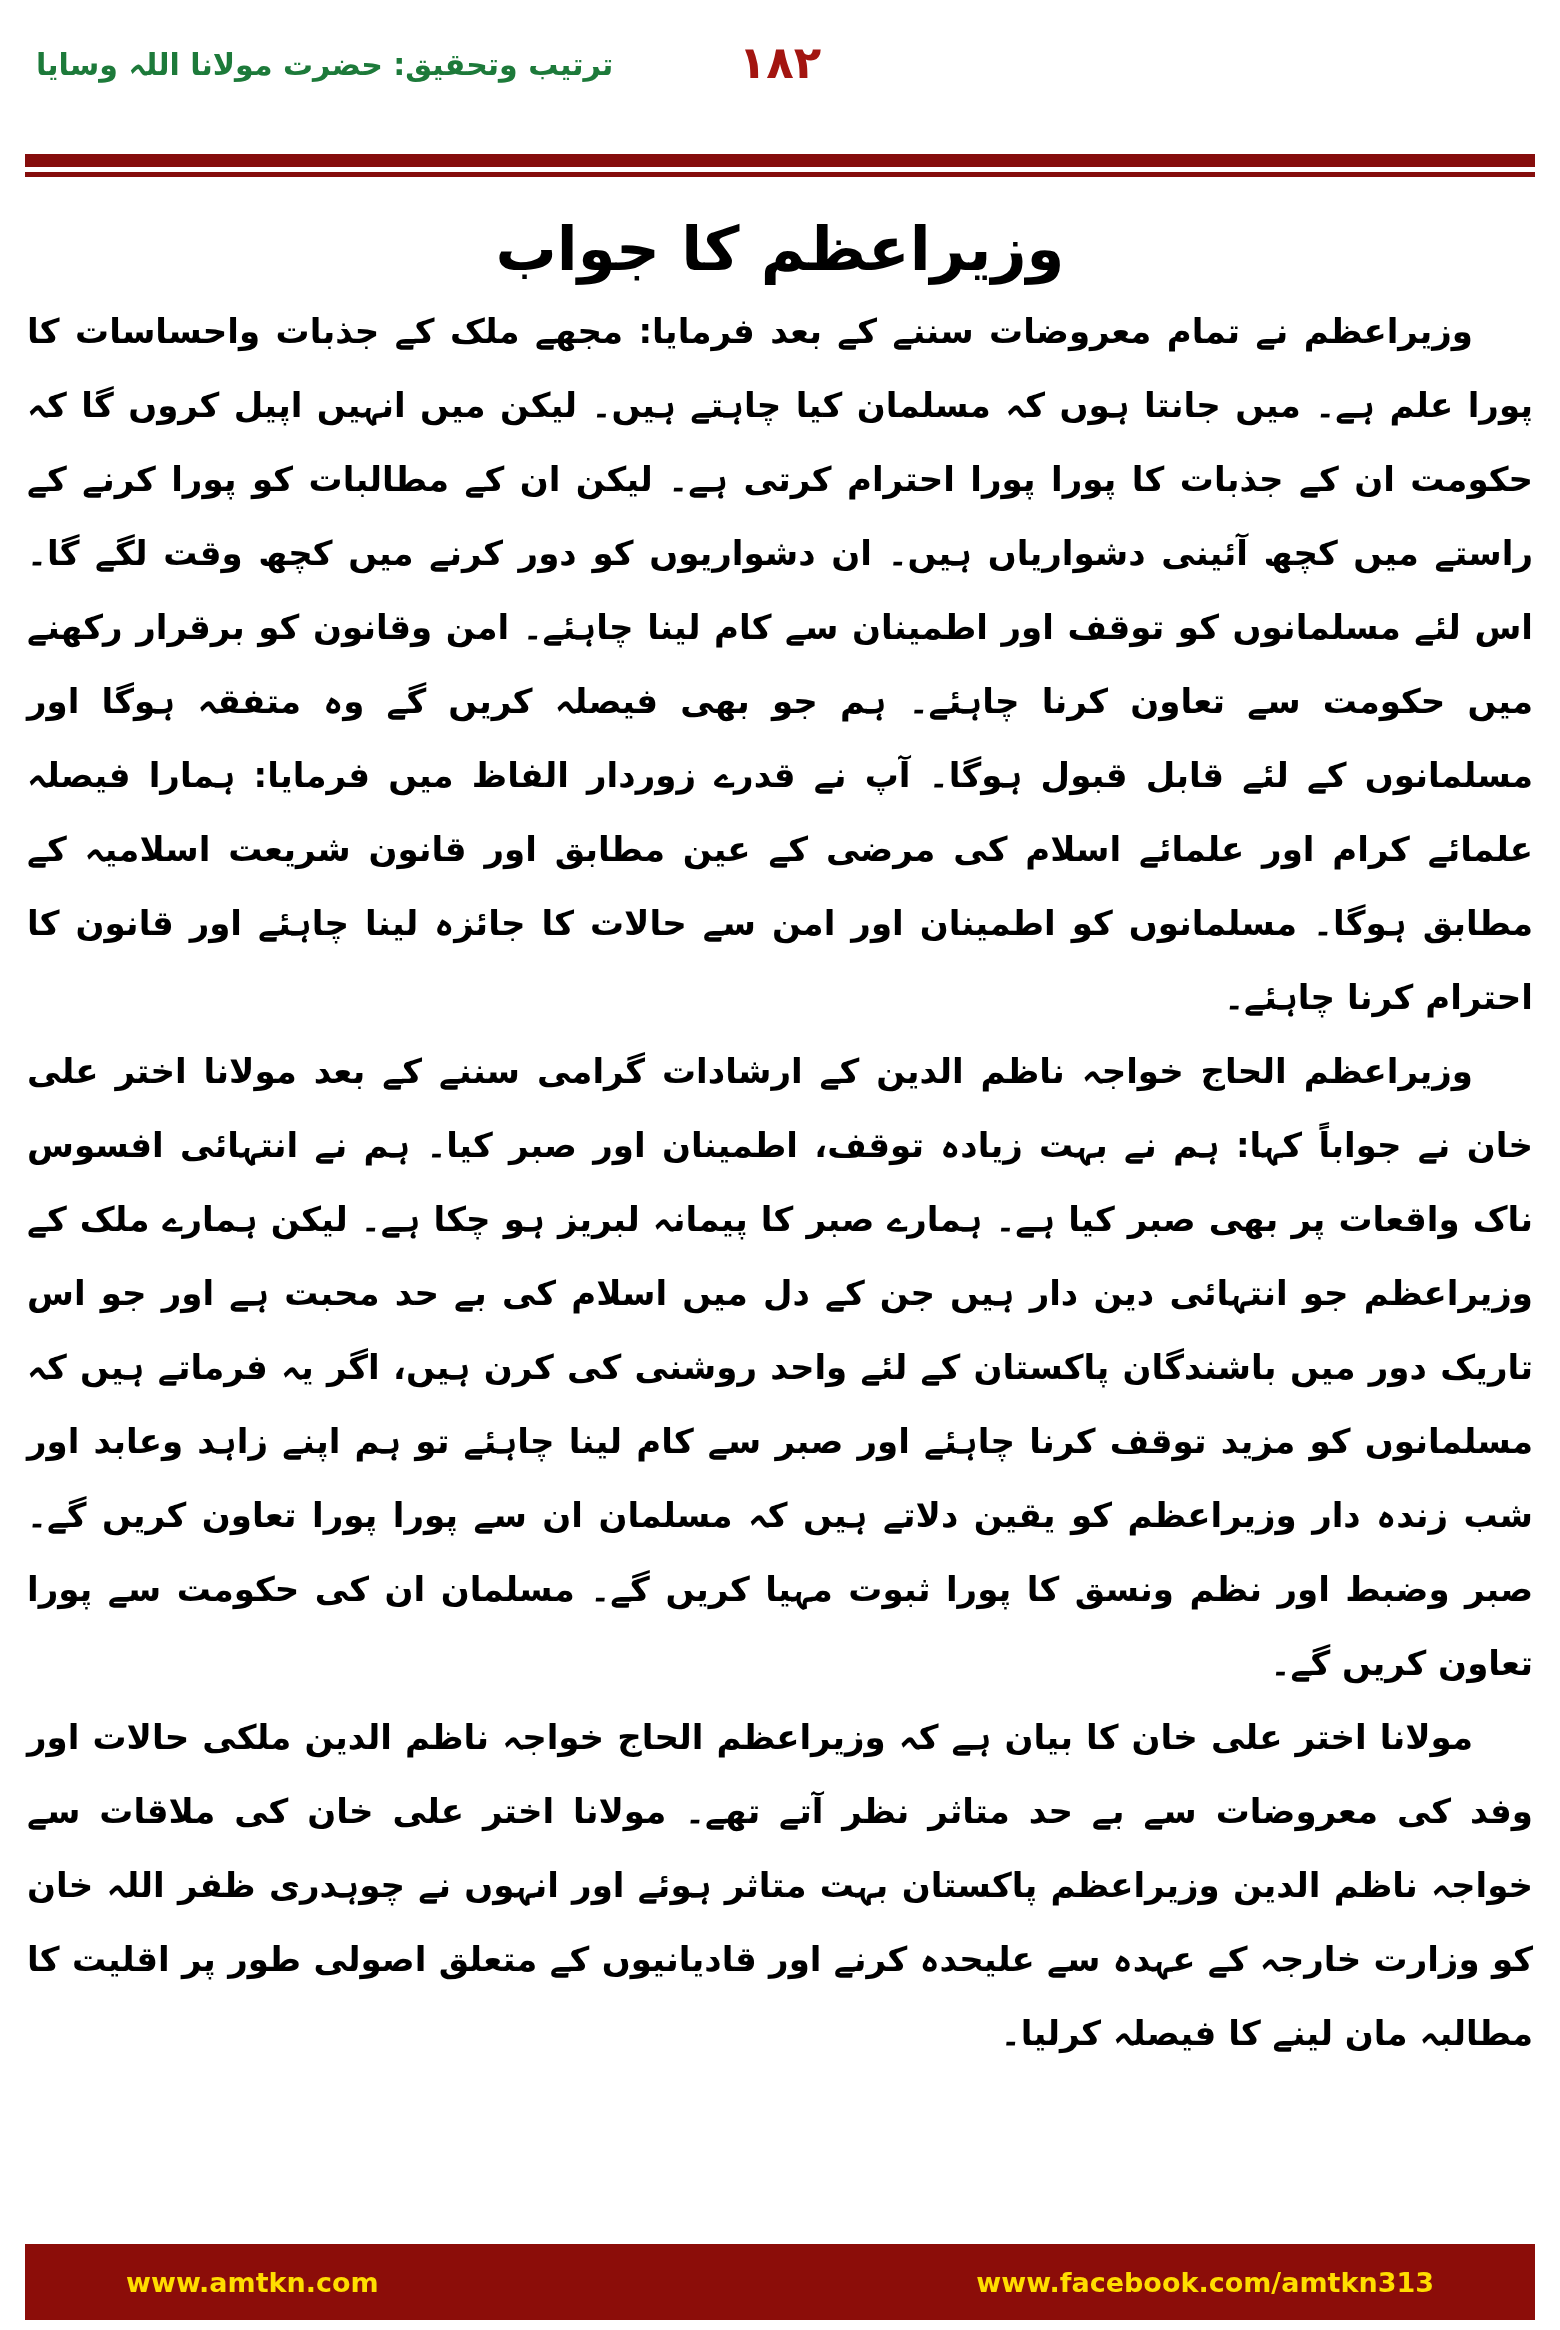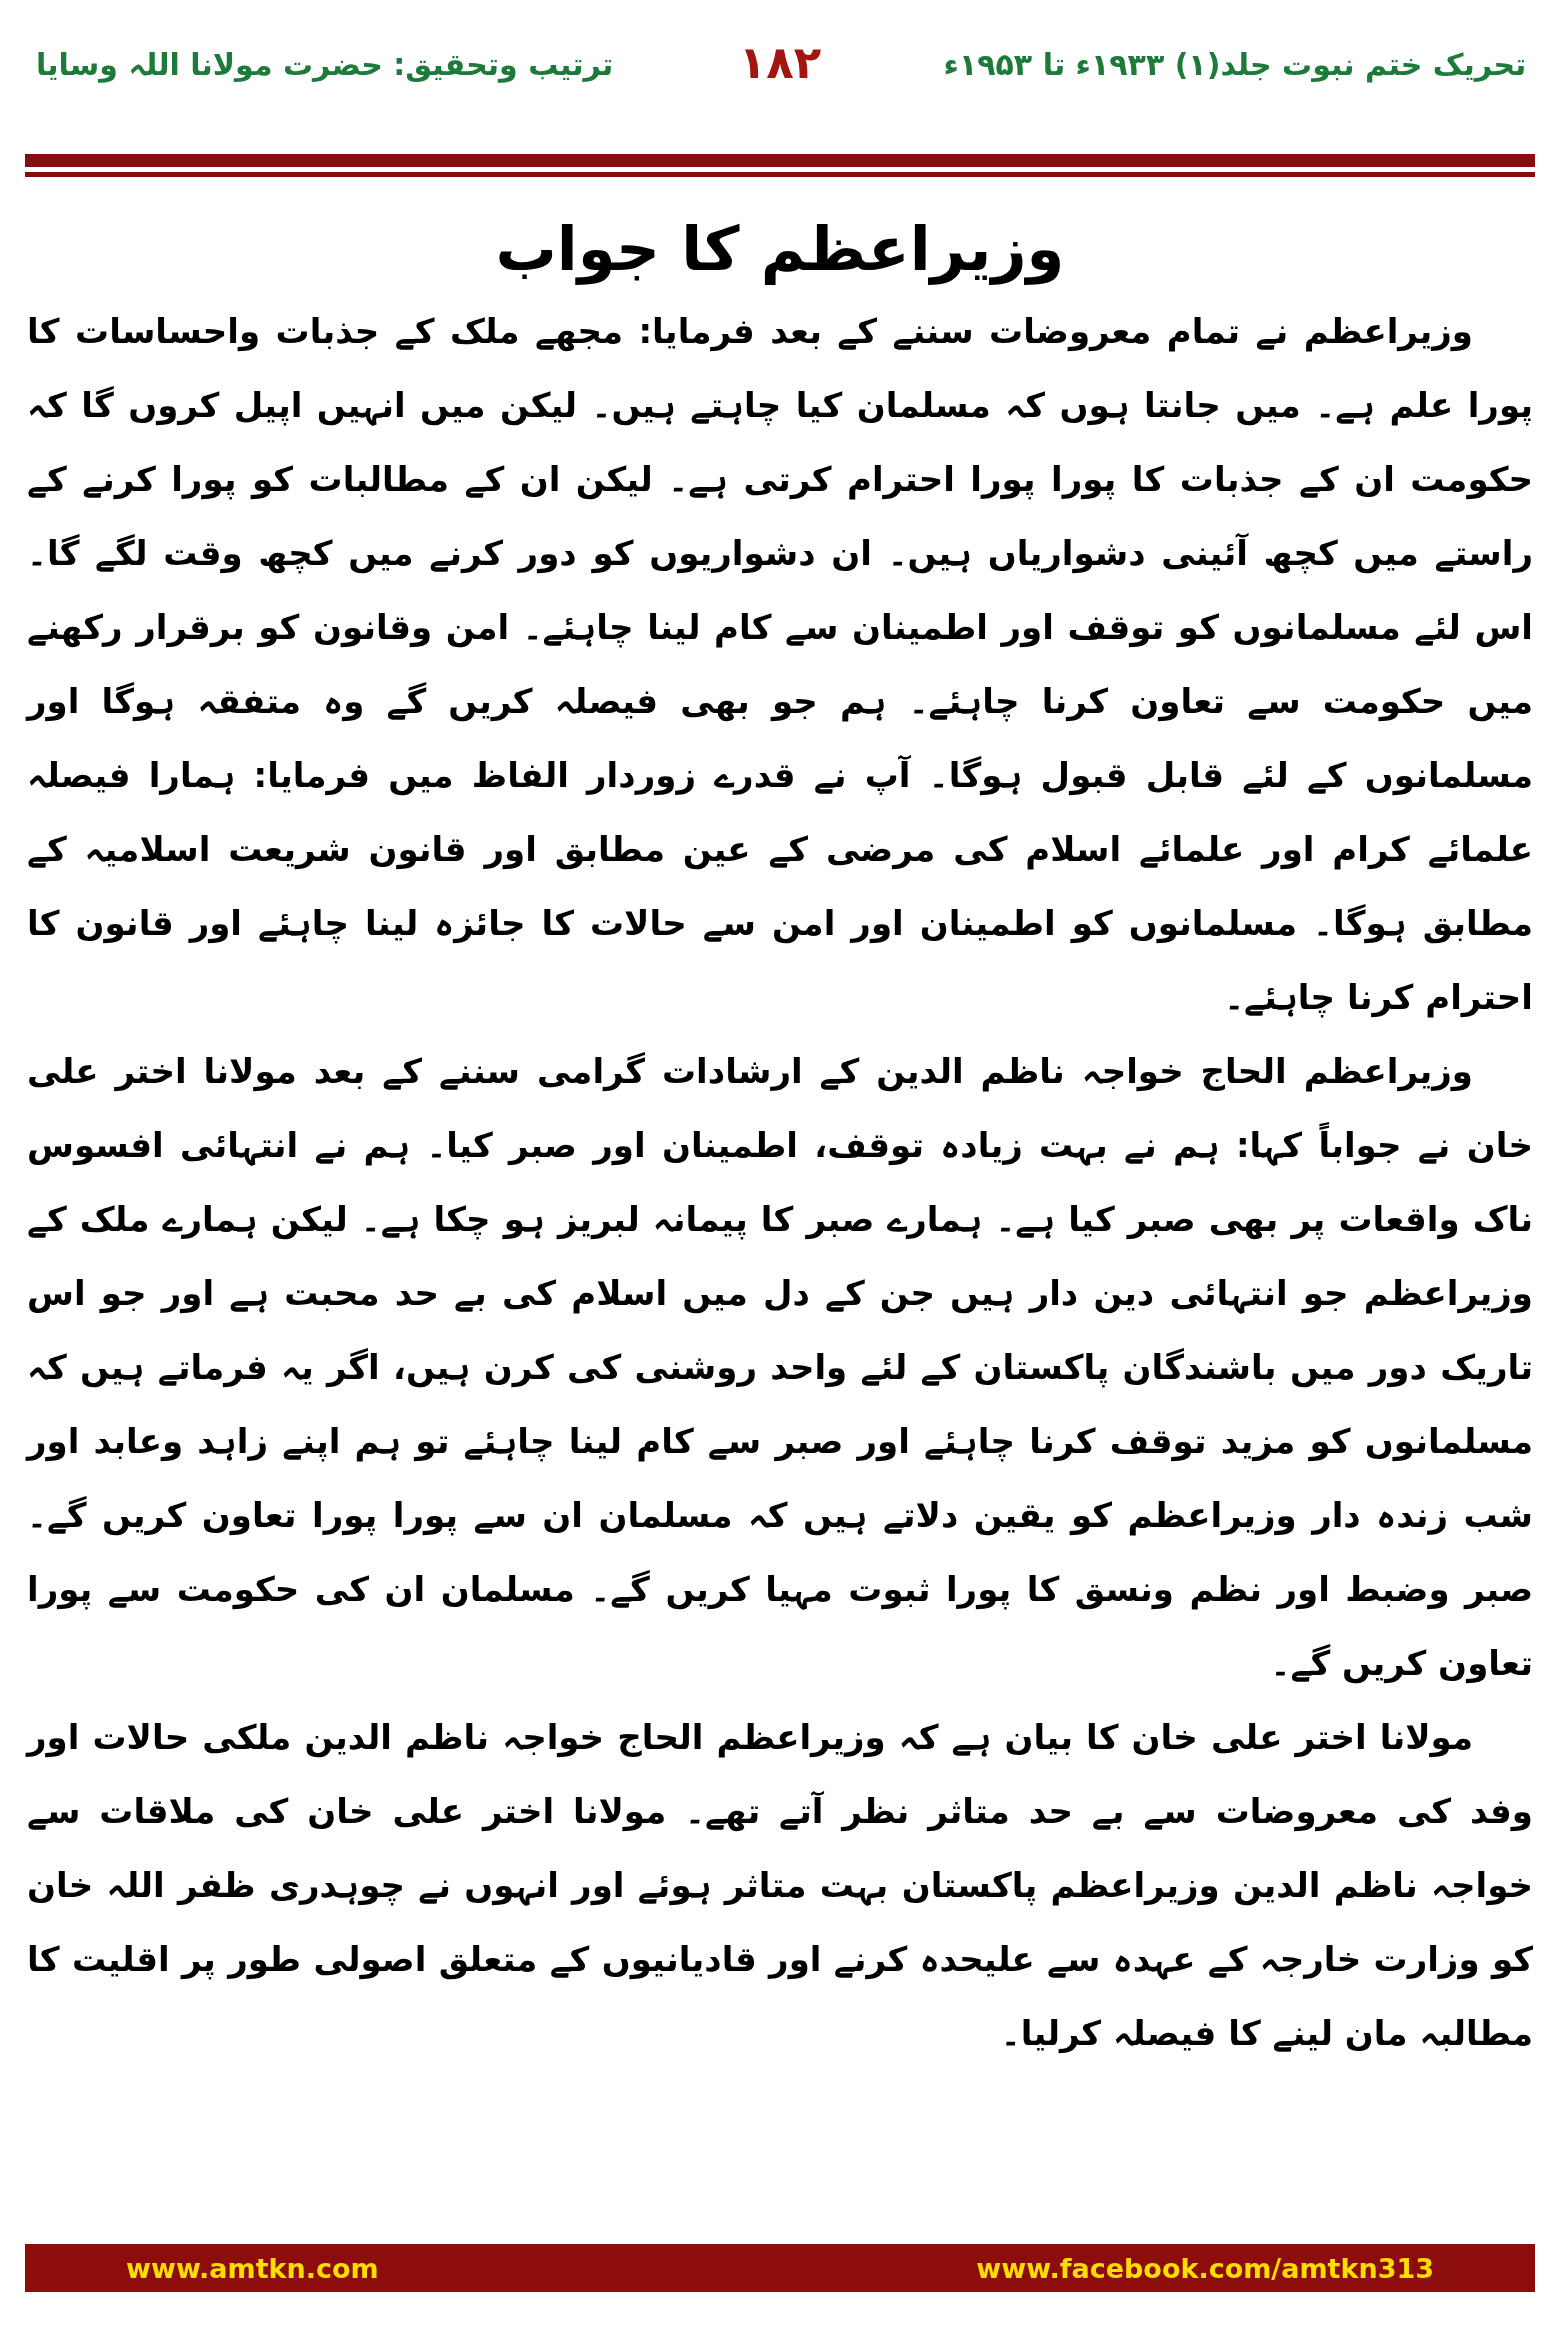--- a/index.html
+++ b/index.html
@@ -35,34 +35,33 @@
   }
   .body-text p{margin:0;padding:0;}
   .para-indent{text-indent:60px;}
   .para-noindent{text-indent:0;}
   .section-heading{
     text-align:center;font-size:61px;font-weight:bold;line-height:67px;
     margin:15px 0 11.8px 0 !important;text-indent:0;
   }
   
   .footer-bar{
-    position:absolute;top:2244px;left:25px;right:25px;height:48px;
+    position:absolute;top:2244px;left:25px;right:25px;height:76px;
     background:#8c0d09;direction:ltr;
     display:flex;align-items:center;justify-content:space-between;
     padding:0 101px;box-sizing:border-box;
   }
   .footer-bar a{text-decoration:none;font-size:27px;font-weight:bold;cursor:pointer;}
   .link-yellow{color:#ffdd00;}
   .link-white{color:#ffffff;}
 </style>
 </head>
 <body>
 
 <div class="header">
-  <div class="title-right">تحریک ختم نبوت جلد(۱) ۱۹۳۳ء تا ۱۹۵۳ء</div>
   <div class="page-num">۱۸۲</div>
   <div class="credit-left">ترتیب وتحقیق: حضرت مولانا اللہ وسایا</div>
 </div>
 
 <div class="rules">
   <div class="rule-thick"></div>
   <div class="rule-gap"></div>
   <div class="rule-thin"></div>
 </div>
 

